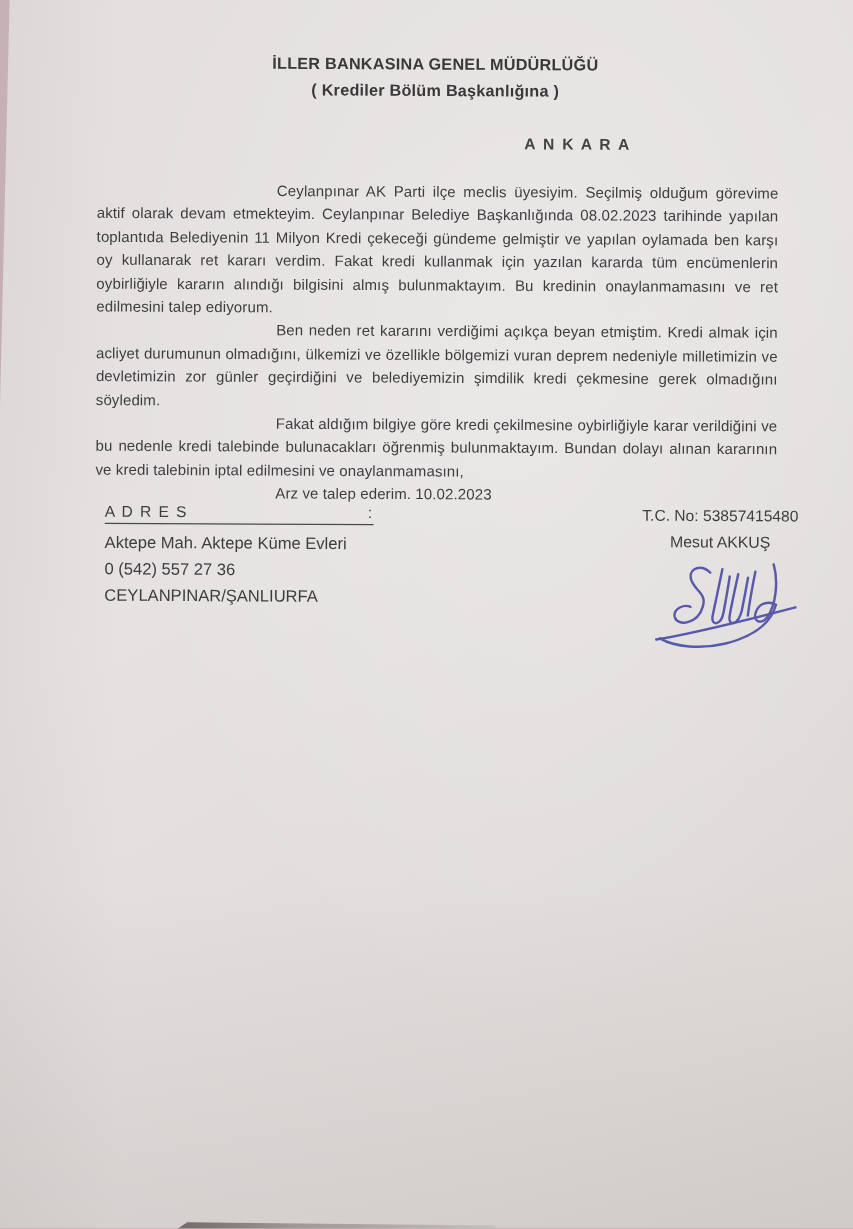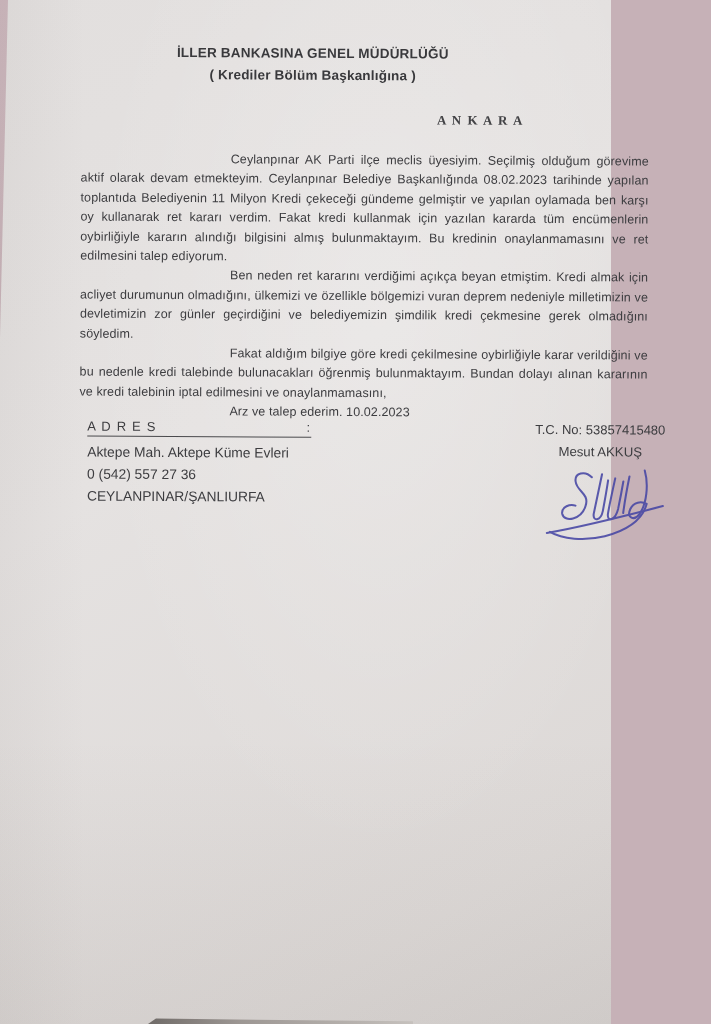--- a/index.html
+++ b/index.html
@@ -3,21 +3,21 @@
 <meta charset="utf-8">
 <style>
   * { box-sizing: border-box; }
   html, body { margin: 0; padding: 0; }
   body {
     width: 711px; height: 1024px; overflow: hidden;
     font-family: "Liberation Sans", sans-serif;
     background: #c6b1b7;
   }
   .photo {
-    position: relative; width: 611px; height: 1024px;
+    position: relative; width: 711px; height: 1024px;
     background: linear-gradient(170deg, #ccb7bd 0%, #c3aeb4 60%, #bca7ad 100%);
   }
   
   .paper {
     position: absolute; inset: 0;
     background: linear-gradient(150deg, #e2dfde 0%, #e5e2e1 40%, #ddd9d7 85%, #d8d4d2 100%);
     clip-path: polygon(8px 0, 711px 0, 711px 1024px, 0 1024px, 0 338px);
   }
   .paper-texture {
     position: absolute; inset: 0; pointer-events: none;
@@ -40,21 +40,21 @@
     transform-origin: 360px 300px;
   }
   .doc-header {
     position: absolute; top: 46px; left: 42px; right: 30px;
     text-align: center; font-weight: bold;
     font-size: 13.5px; letter-spacing: 0.2px; color: #39393c;
   }
   .doc-header .line2 { margin-top: 7px; }
   .city {
     position: absolute; top: 112px; left: 436px;
-    font-weight: bold; font-size: 13px; letter-spacing: 1.5px; color: #434346; font-family: Liberation Serif, serif;
+    font-weight: bold; font-size: 13px; letter-spacing: 1.5px; color: #434346;
   }
   .body-text {
     position: absolute; top: 151px; left: 80px; width: 568px;
     font-size: 12.5px; line-height: 19.4px; letter-spacing: 0.1px;
     text-align: justify;
   }
   .body-text p { margin: 0; text-indent: 150px; }
   .body-text .closing { text-align: left; }
 
   .footer-left {

